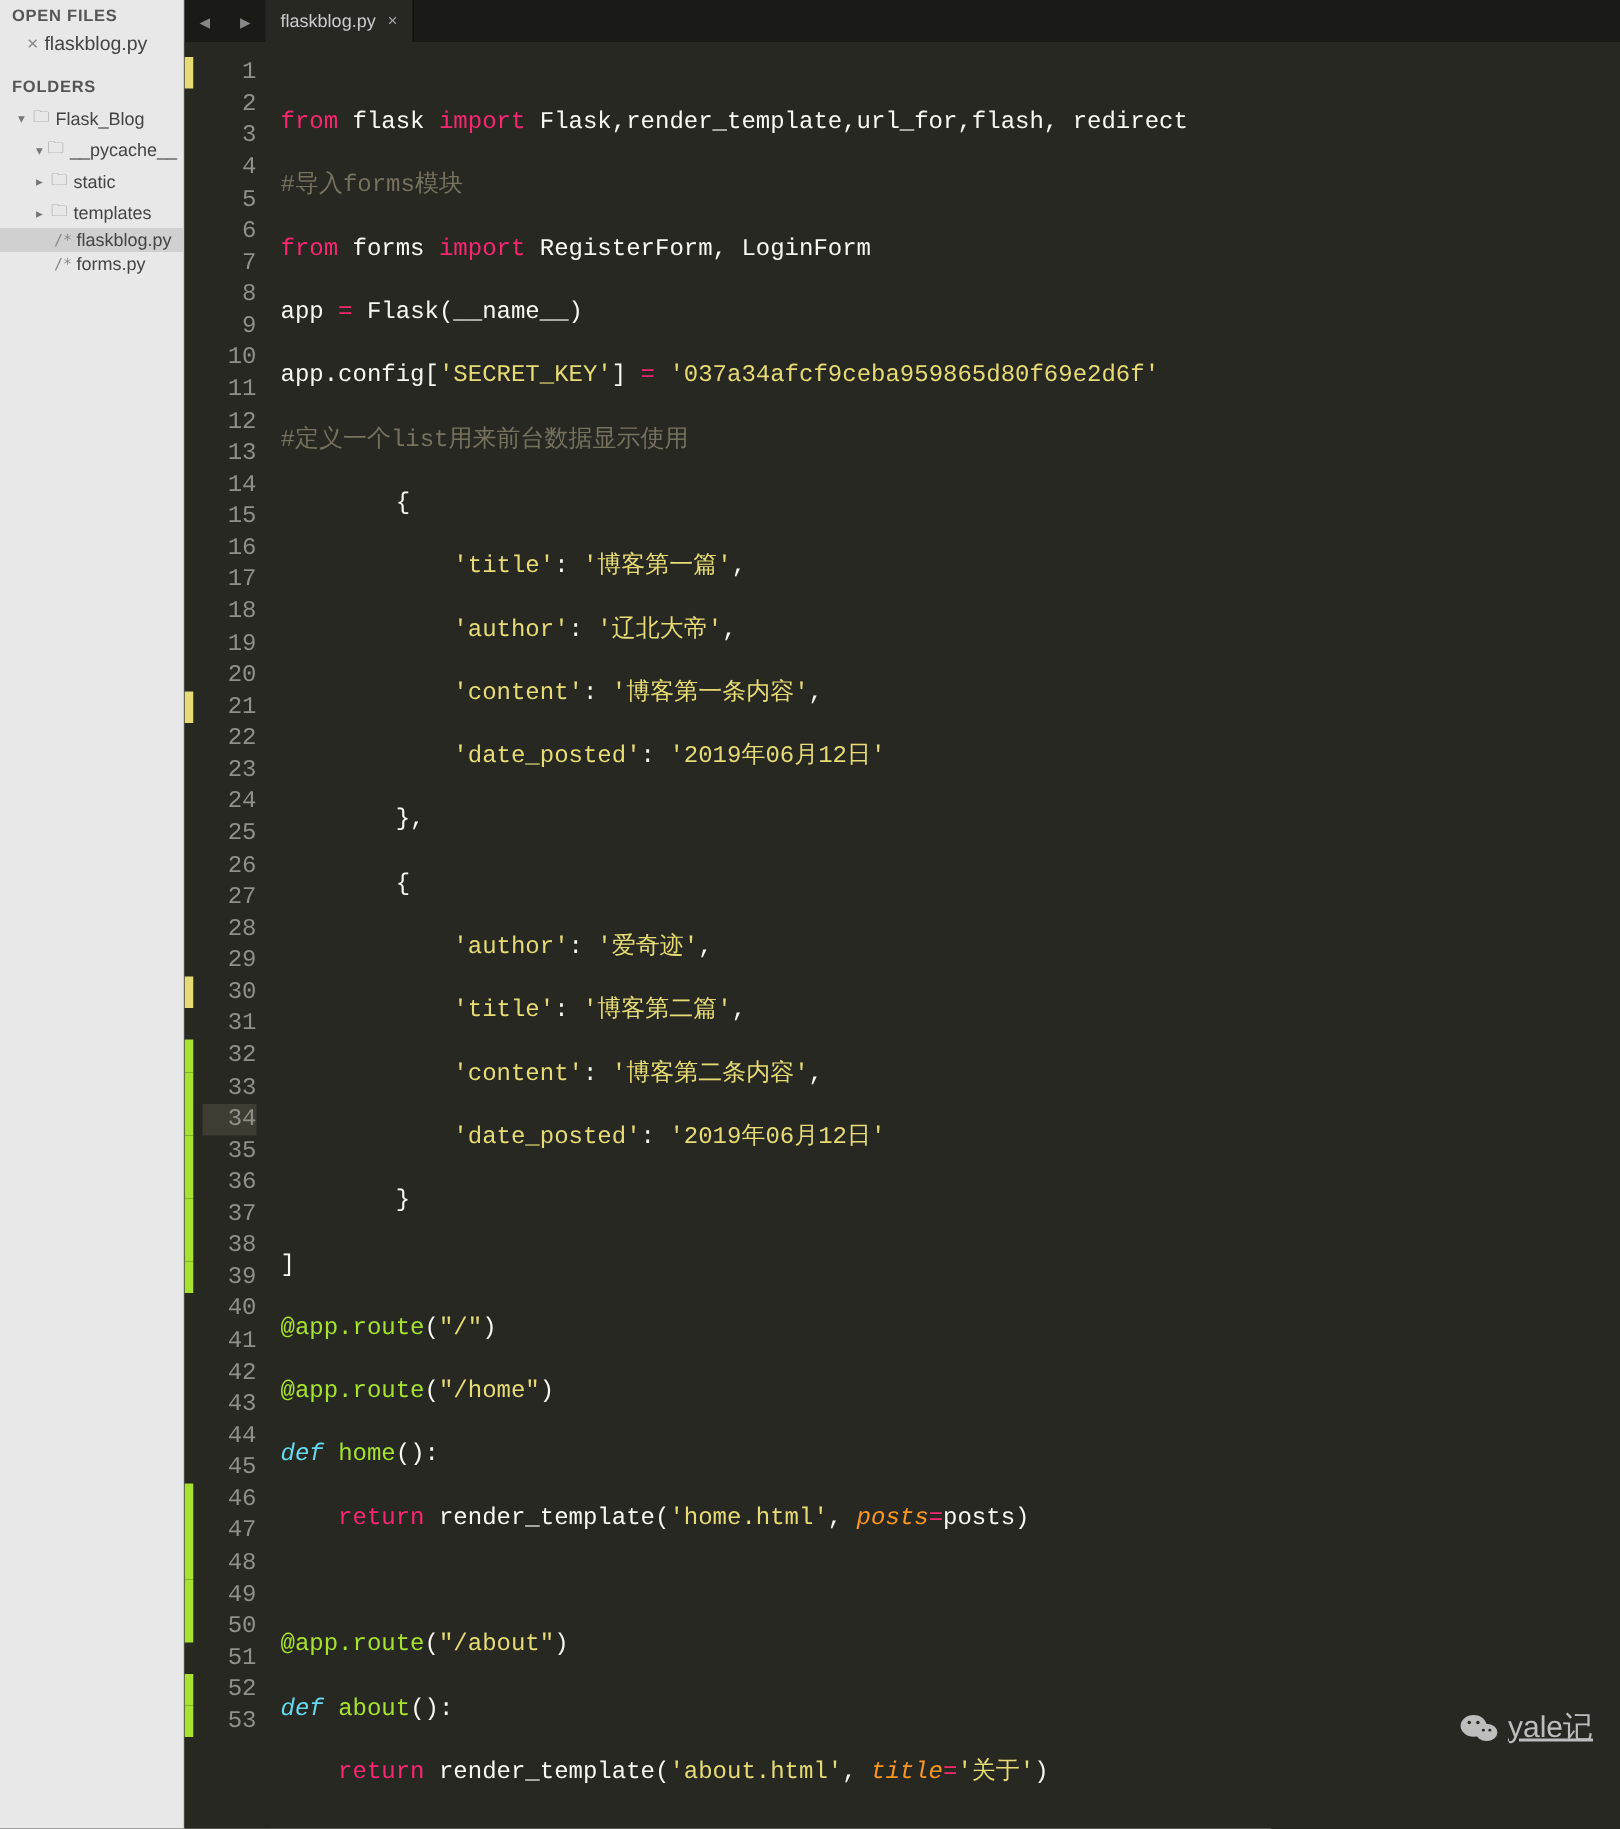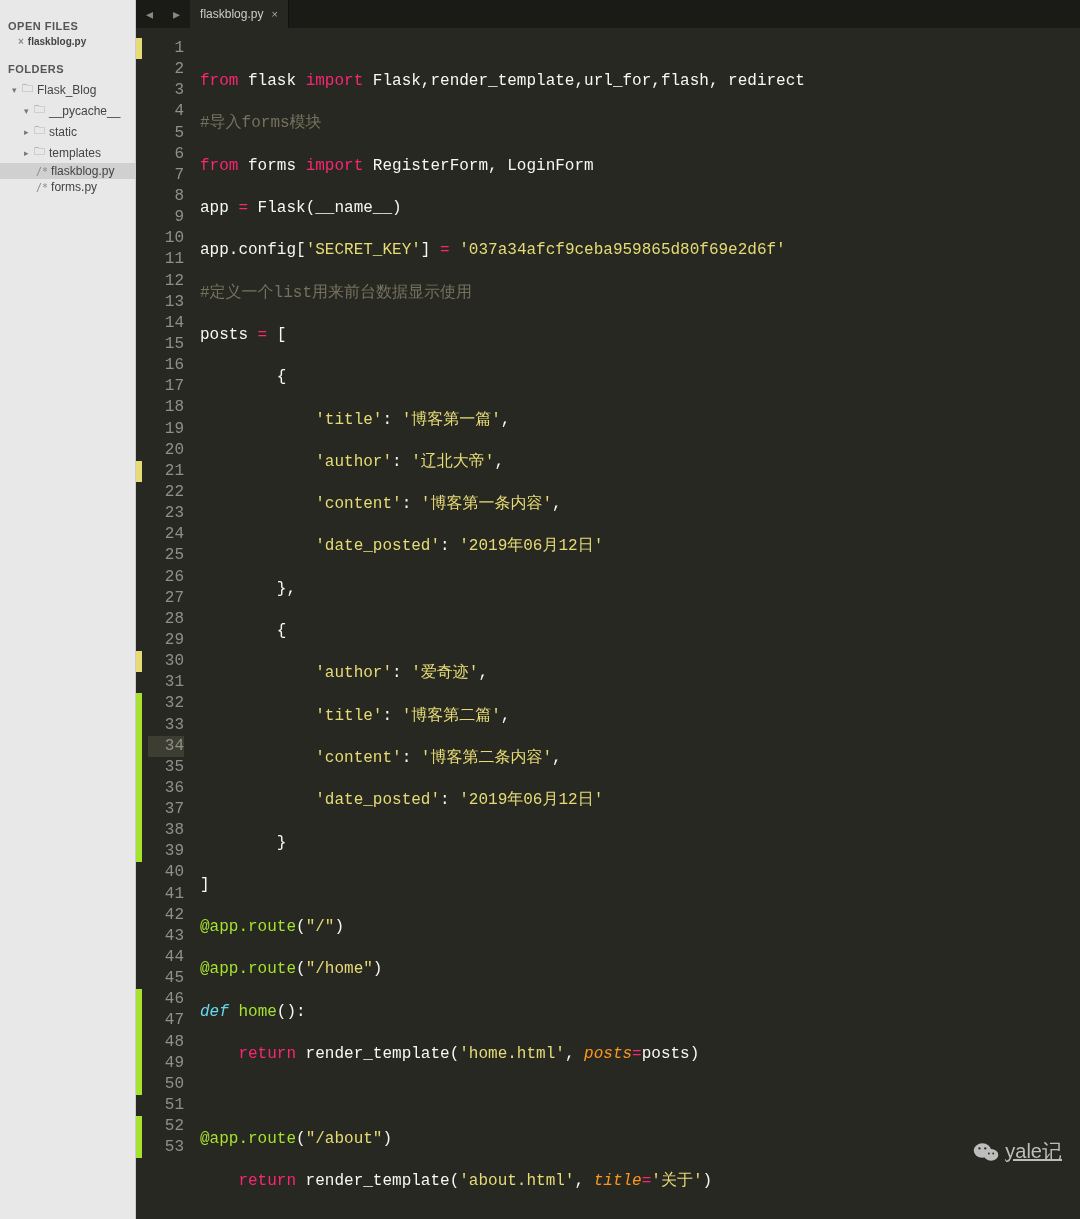--- a/index.html
+++ b/index.html
@@ -7,39 +7,38 @@
   font-family: "Segoe UI", Tahoma, sans-serif;
   font-size: 12px;
   background: #e8e8e8;
   color: #333;
   width: 1080px;
   height: 1219px;
   overflow: hidden;
   display: flex;
 }
 .sidebar {
-  width: 136px;
+  width: 123px;
   background: #e8e8e8;
   height: 100%;
   border-right: 1px solid #ccc;
   flex-shrink: 0;
-  padding-top: 16px;
+  padding-top: 1px;
 }
 .sidebar-section-header {
   font-size: 11px;
   font-weight: bold;
   color: #555;
   padding: 4px 8px 2px 8px;
   letter-spacing: 0.5px;
 }
 .open-file {
   padding: 2px 8px 4px 18px;
-  font-size: 10px;
+  font-size: 13px;
   color: #444;
-  font-weight: bold;
 }
 .open-file .close-x { color: #888; margin-right: 4px; }
 .folder-tree { padding: 2px 0; }
 .tree-item {
   padding: 1px 4px 1px 0;
   font-size: 12px;
   color: #444;
   display: flex;
   align-items: center;
 }
@@ -313,40 +312,40 @@
         <div class="ln">52</div>
         <div class="ln">53</div>
       </div>
     <div class="code" id="code">
 <span class="row"><span class="s-kw">from</span> flask <span class="s-kw">import</span> Flask,render_template,url_for,flash, redirect</span>
 <span class="row"><span class="s-cmt">#导入forms模块</span></span>
 <span class="row"><span class="s-kw">from</span> forms <span class="s-kw">import</span> RegisterForm, LoginForm</span>
 <span class="row">app <span class="s-op">=</span> Flask(__name__)</span>
 <span class="row">app.config[<span class="s-str">'SECRET_KEY'</span>] <span class="s-op">=</span> <span class="s-str">'037a34afcf9ceba959865d80f69e2d6f'</span></span>
 <span class="row"><span class="s-cmt">#定义一个list用来前台数据显示使用</span></span>
-<span class="row">posts <span class="s-op">=</span> [</span>
 <span class="row">        {</span>
 <span class="row">            <span class="s-str">'title'</span>: <span class="s-str">'博客第一篇'</span>,</span>
 <span class="row">            <span class="s-str">'author'</span>: <span class="s-str">'辽北大帝'</span>,</span>
 <span class="row">            <span class="s-str">'content'</span>: <span class="s-str">'博客第一条内容'</span>,</span>
 <span class="row">            <span class="s-str">'date_posted'</span>: <span class="s-str">'2019年06月12日'</span></span>
 <span class="row">        },</span>
 <span class="row">        {</span>
 <span class="row">            <span class="s-str">'author'</span>: <span class="s-str">'爱奇迹'</span>,</span>
 <span class="row">            <span class="s-str">'title'</span>: <span class="s-str">'博客第二篇'</span>,</span>
 <span class="row">            <span class="s-str">'content'</span>: <span class="s-str">'博客第二条内容'</span>,</span>
 <span class="row">            <span class="s-str">'date_posted'</span>: <span class="s-str">'2019年06月12日'</span></span>
 <span class="row">        }</span>
 <span class="row">]</span>
 <span class="row"><span class="s-fn">@app.route</span>(<span class="s-str">"/"</span>)</span>
 <span class="row"><span class="s-fn">@app.route</span>(<span class="s-str">"/home"</span>)</span>
 <span class="row"><span class="s-def">def</span> <span class="s-fn">home</span>():</span>
 <span class="row">    <span class="s-kw">return</span> render_template(<span class="s-str">'home.html'</span>, <span class="s-arg">posts</span><span class="s-op">=</span>posts)</span>
 <span class="row"> </span>
 <span class="row"><span class="s-fn">@app.route</span>(<span class="s-str">"/about"</span>)</span>
+<span class="row"><span class="s-def">def</span> <span class="s-fn">about</span>():</span>
 <span class="row">    <span class="s-kw">return</span> render_template(<span class="s-str">'about.html'</span>, <span class="s-arg">title</span><span class="s-op">=</span><span class="s-str">'关于'</span>)</span>
 
 
 
 
 
 
 
 
 

